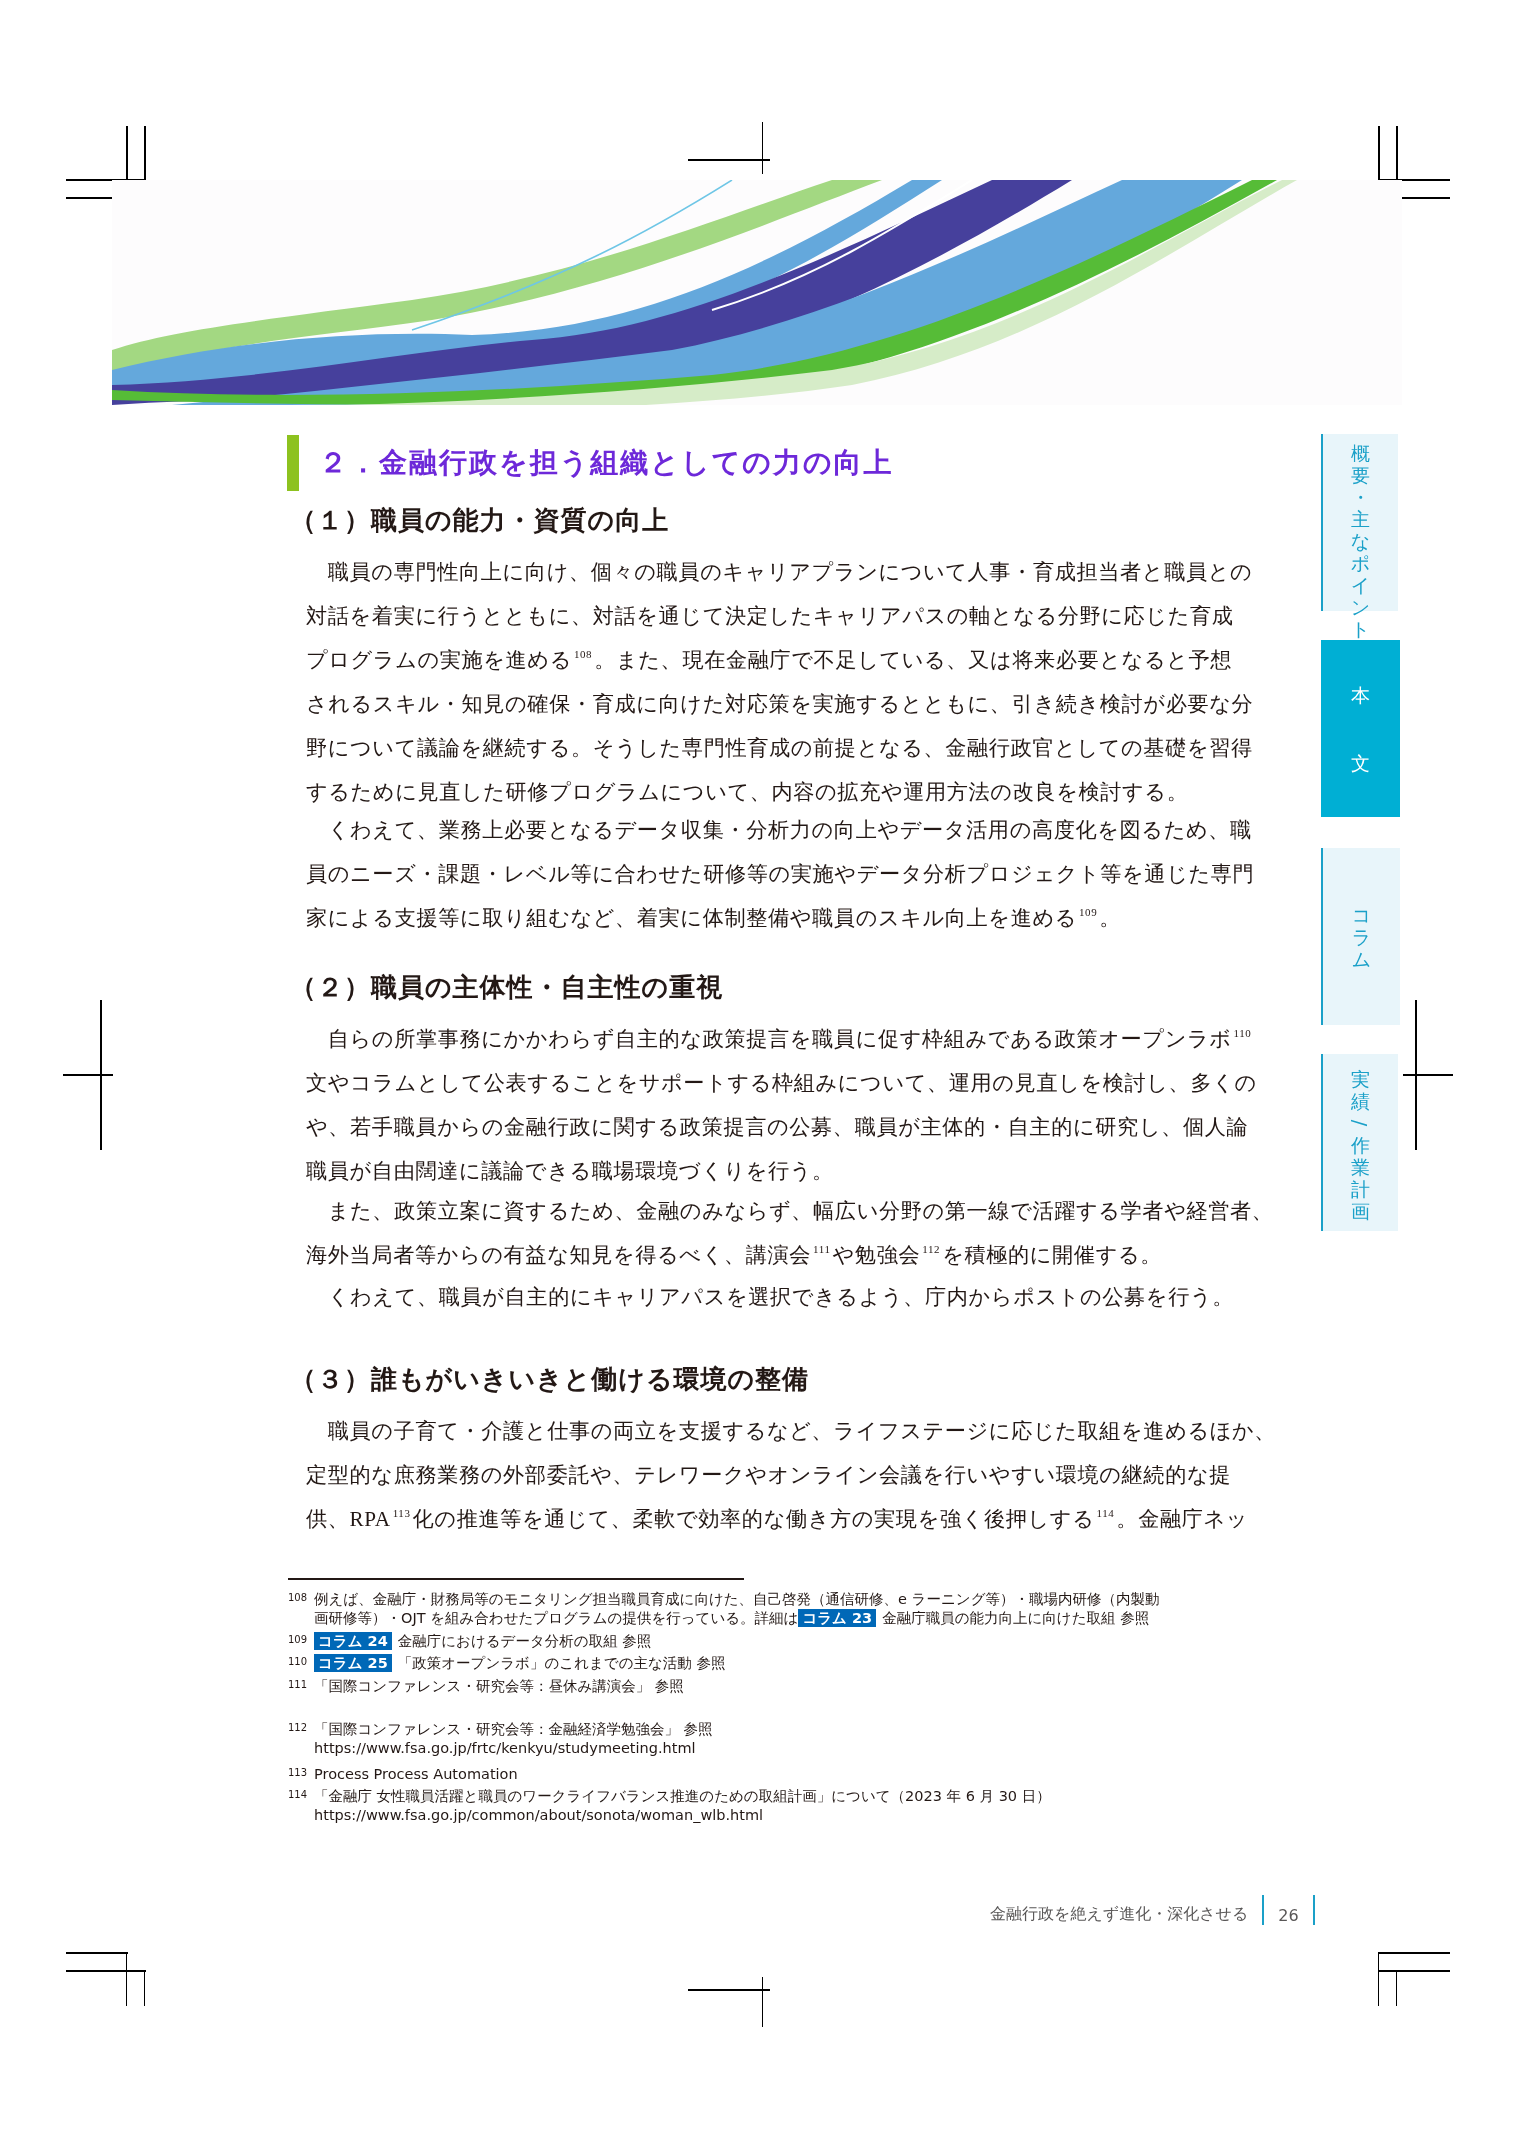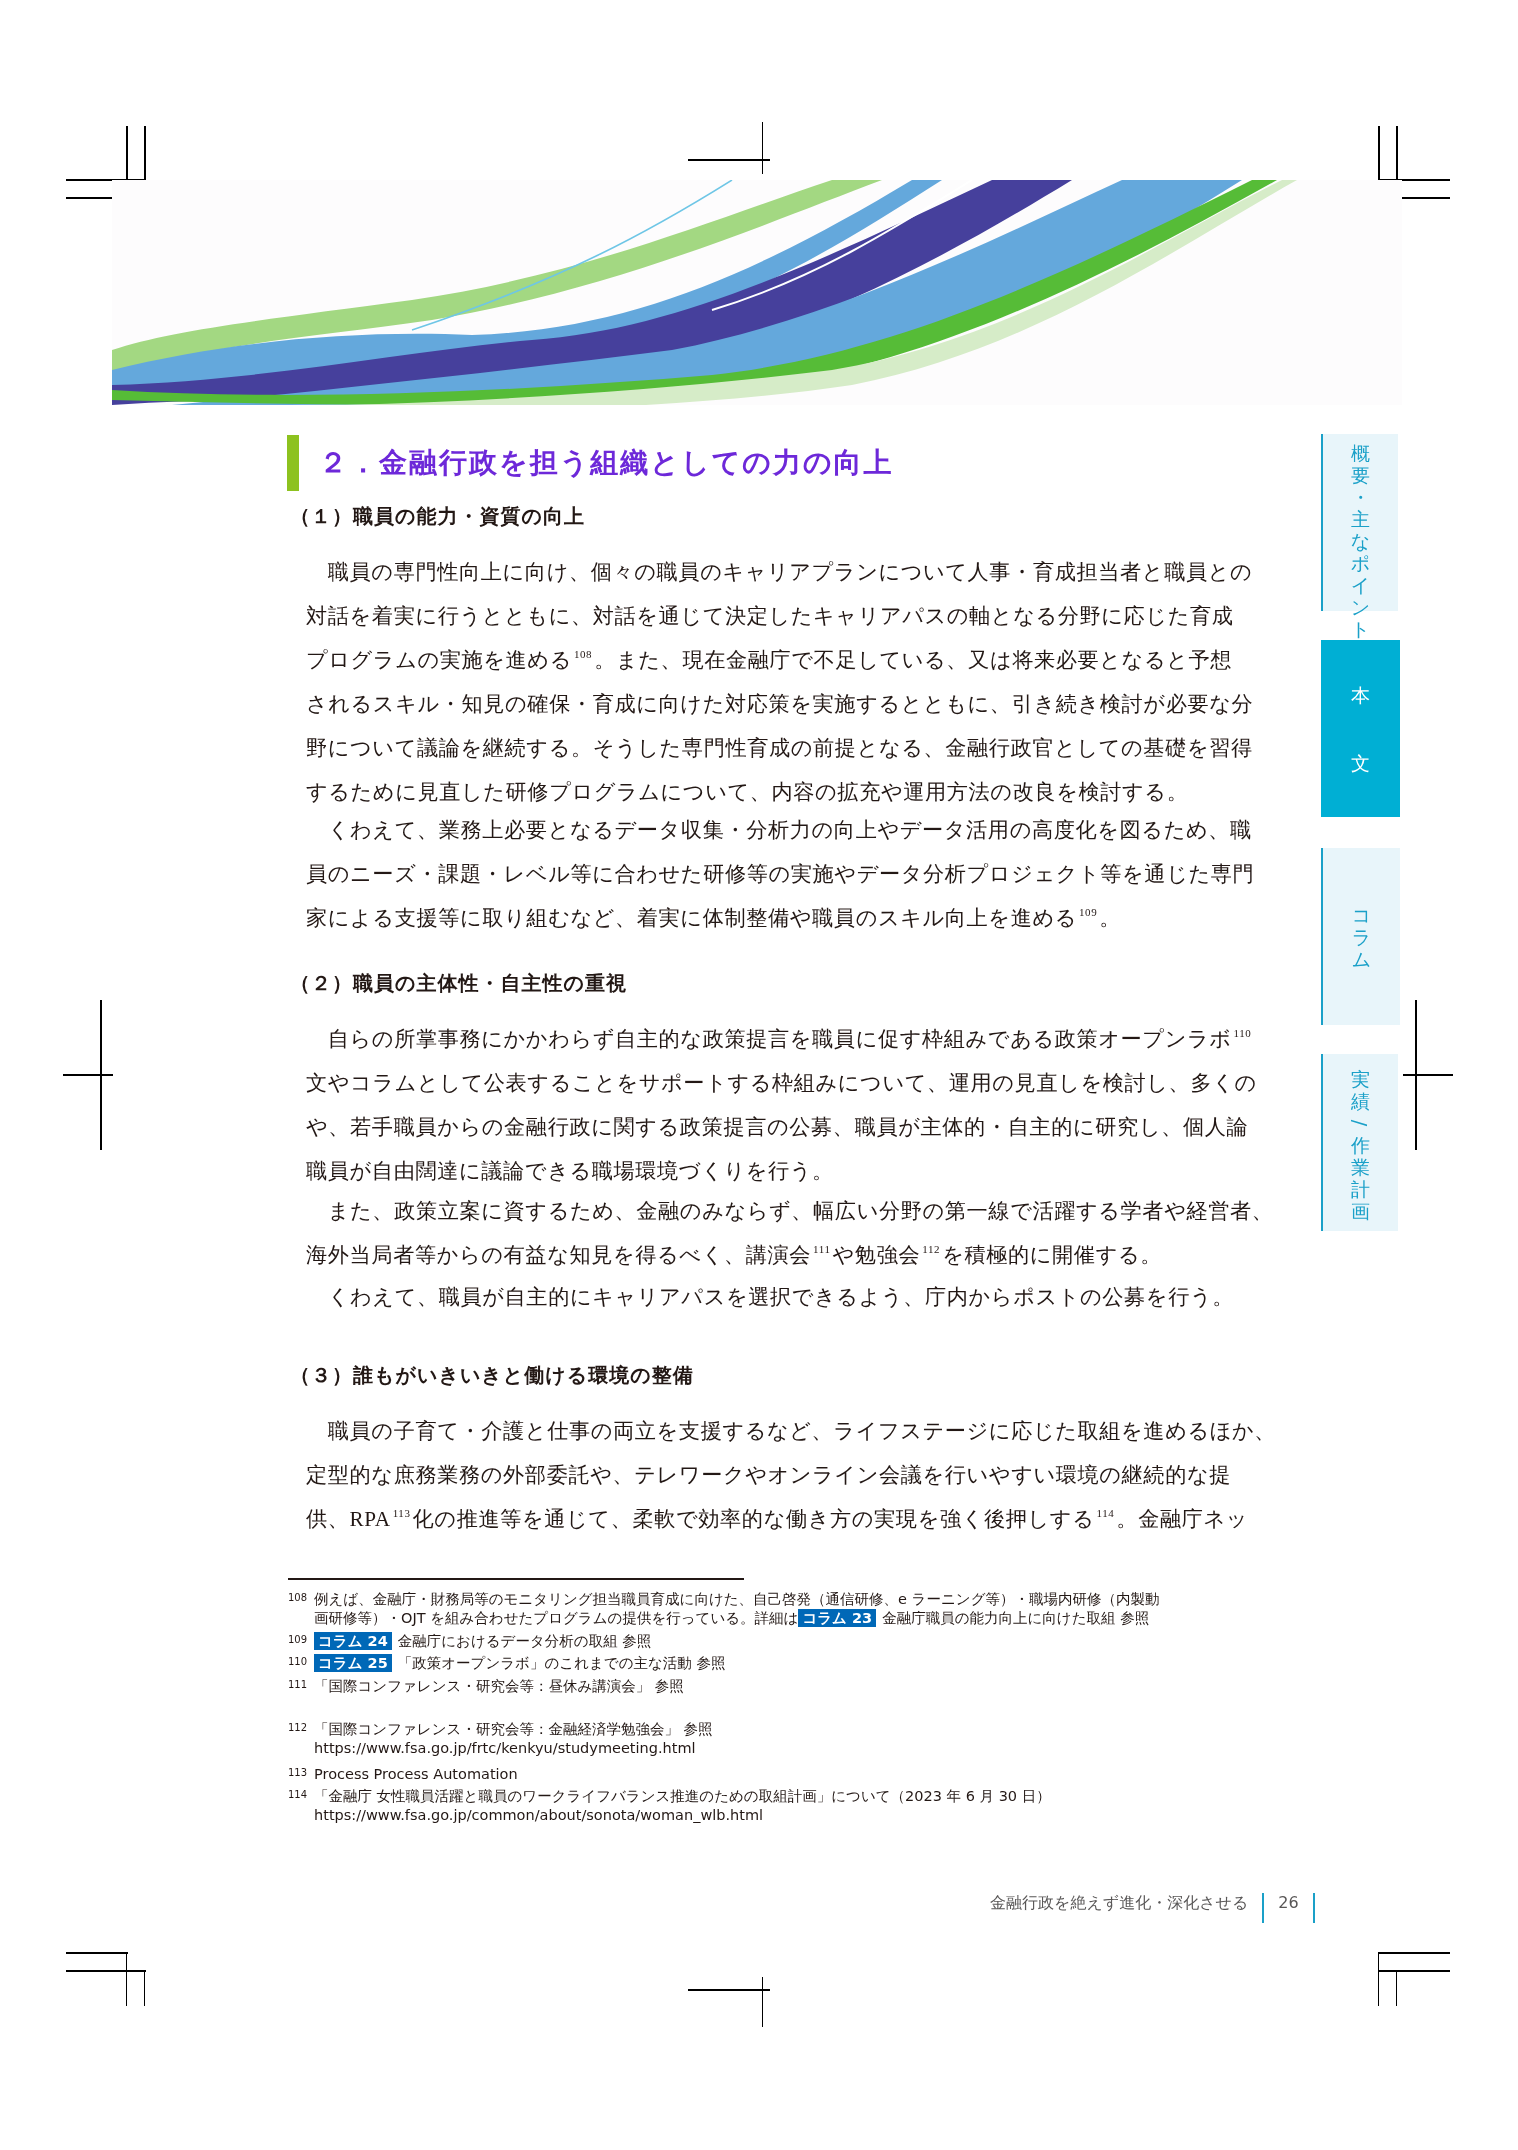--- a/index.html
+++ b/index.html
@@ -4,35 +4,35 @@
 <style>
   html, body { margin:0; padding:0; background:#ffffff; }
   body { width:1518px; height:2150px; position:relative; overflow:hidden;
          font-family:"DejaVu Sans", "Liberation Sans", sans-serif; color:#231815; }
   .crop { position:absolute; background:#000; }
   .banner { position:absolute; left:112px; top:180px; width:1290px; height:225px; background:#fdfcfd; overflow:hidden; }
   .banner svg { position:absolute; left:0; top:0; }
   .h2wrap { position:absolute; left:287px; top:435px; height:56px; display:flex; align-items:center; }
   .h2bar { width:12px; height:56px; background:#8dc21f; margin-right:20px; }
   .h2 { font-size:28px; font-weight:bold; color:#6d28d9; letter-spacing:2px; white-space:nowrap; }
-  .h3 { position:absolute; left:290px; font-size:20px; font-weight:bold; color:#231815; white-space:nowrap; letter-spacing:1px; }
+  .h3 { position:absolute; left:290px; font-size:26px; font-weight:bold; color:#231815; white-space:nowrap; letter-spacing:1px; }
   .para { position:absolute; left:306px; width:975px; font-size:21.2px; line-height:44px; letter-spacing:0.6px; text-align:justify;font-family:Liberation Serif, serif; }
   .para .line { display:block; white-space:nowrap; height:44px; }
   sup { font-size:11px; vertical-align:top; position:relative; top:-6px; margin:0 2px; }
   .fn-rule { position:absolute; left:288px; top:1578px; width:456px; height:1.5px; background:#231815; }
   .fn { position:absolute; left:288px; width:1000px; font-size:14.5px; line-height:19px; color:#231815; }
   .fn .num { position:absolute; left:0; font-size:10px; top:-2px; }
   .fn .body { margin-left:26px; white-space:nowrap; }
   .fn .url { display:block; }
   .tag { background:#0068b7; color:#fff; font-weight:bold; padding:1px 4px; margin-right:6px; }
   .sidetab { position:absolute; left:1321px; width:77px; background:#e8f5fa; border-left:2px solid #1aa0c8;
              display:flex; flex-direction:column; align-items:center; color:#1aa0c8; font-size:19px; }
   .sidetab.active { background:#00afd4; border-left:none; color:#ffffff; width:79px; }
   .sidetab span { display:block; line-height:22px; }
-  .footer { position:absolute; top:1893px; left:990px; height:32px; display:flex; align-items:flex-start; font-size:16px; color:#595757; }
+  .footer { position:absolute; top:1893px; left:990px; height:32px; display:flex; align-items:flex-end; font-size:16px; color:#595757; }
   .footer .sep { width:2px; height:30px; background:#1aa0c8; margin:0 14px; }
 </style>
 </head>
 <body>
 
 <div>
   <div class="crop" style="left:126px;top:126px;width:1.5px;height:54px"></div>
   <div class="crop" style="left:144px;top:126px;width:1.5px;height:54px"></div>
   <div class="crop" style="left:66px;top:179px;width:80px;height:1.5px"></div>
   <div class="crop" style="left:66px;top:197px;width:62px;height:1.5px"></div>

